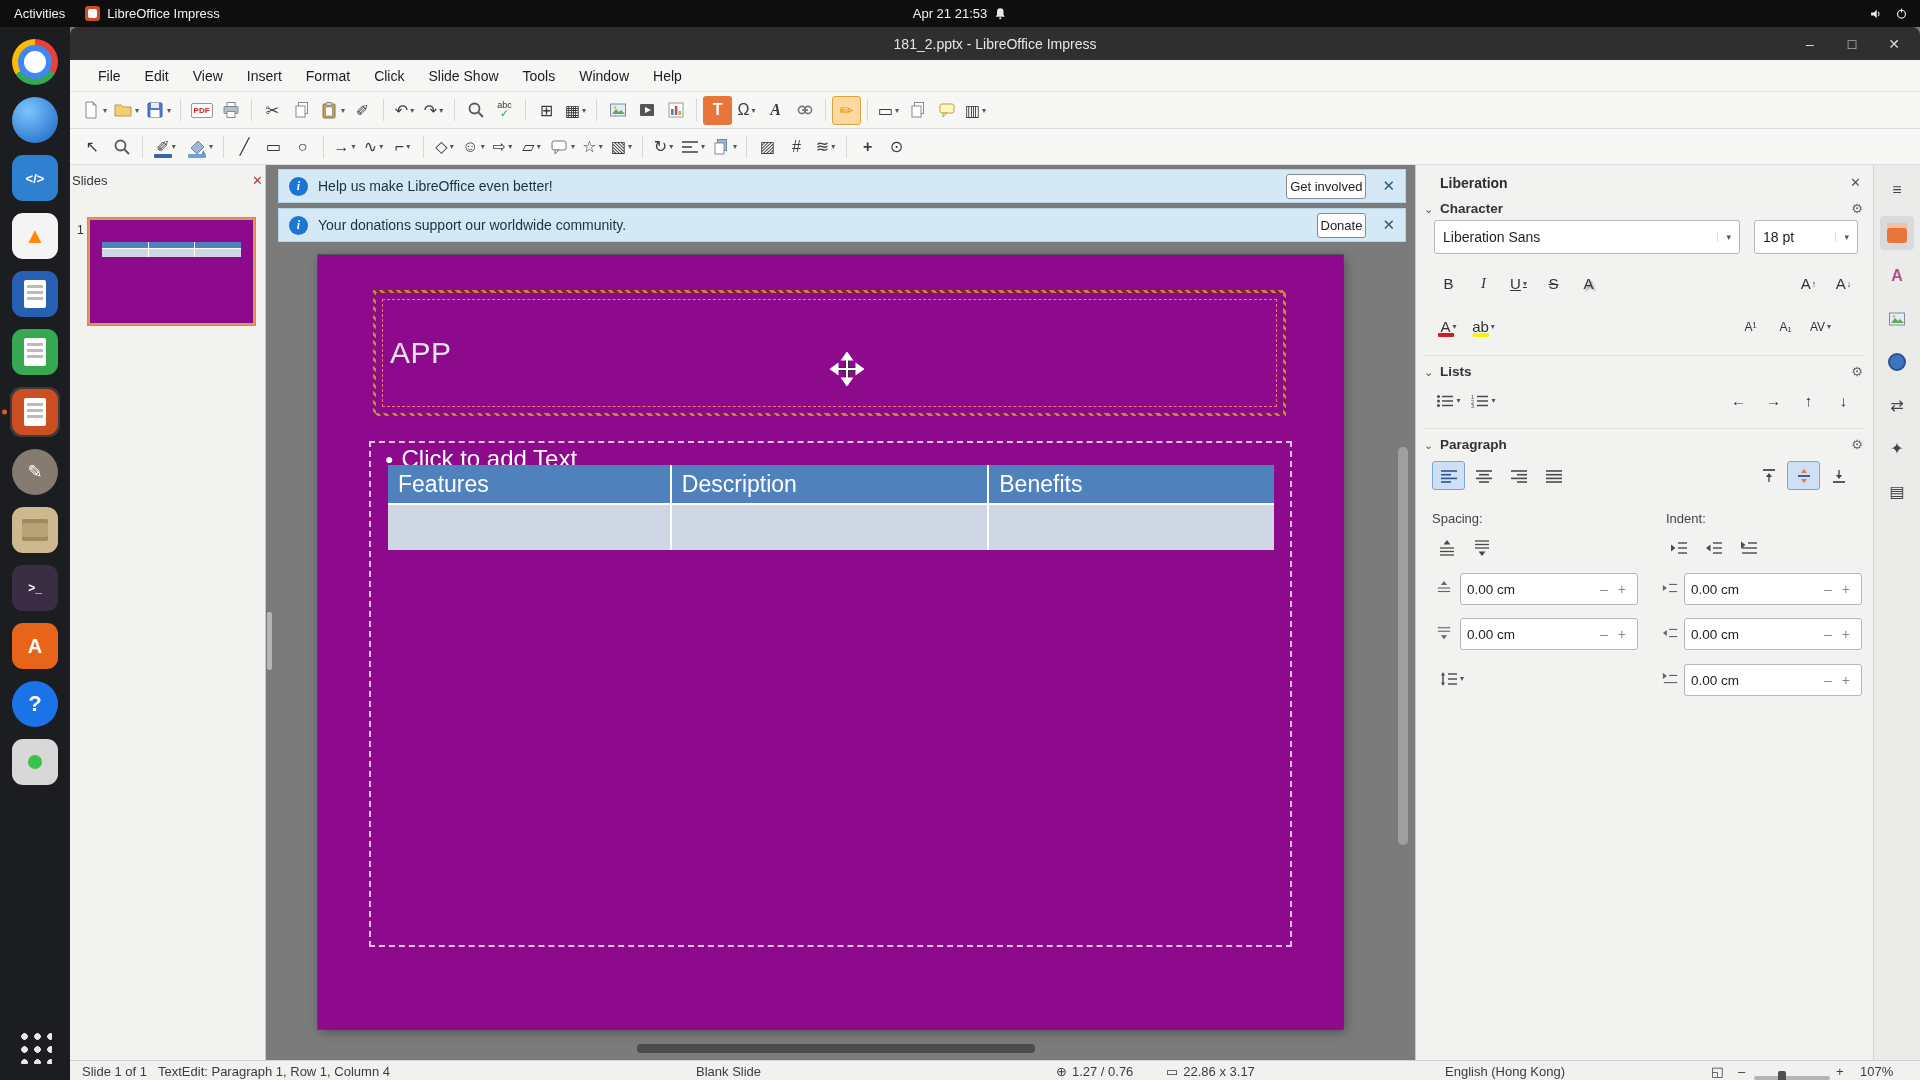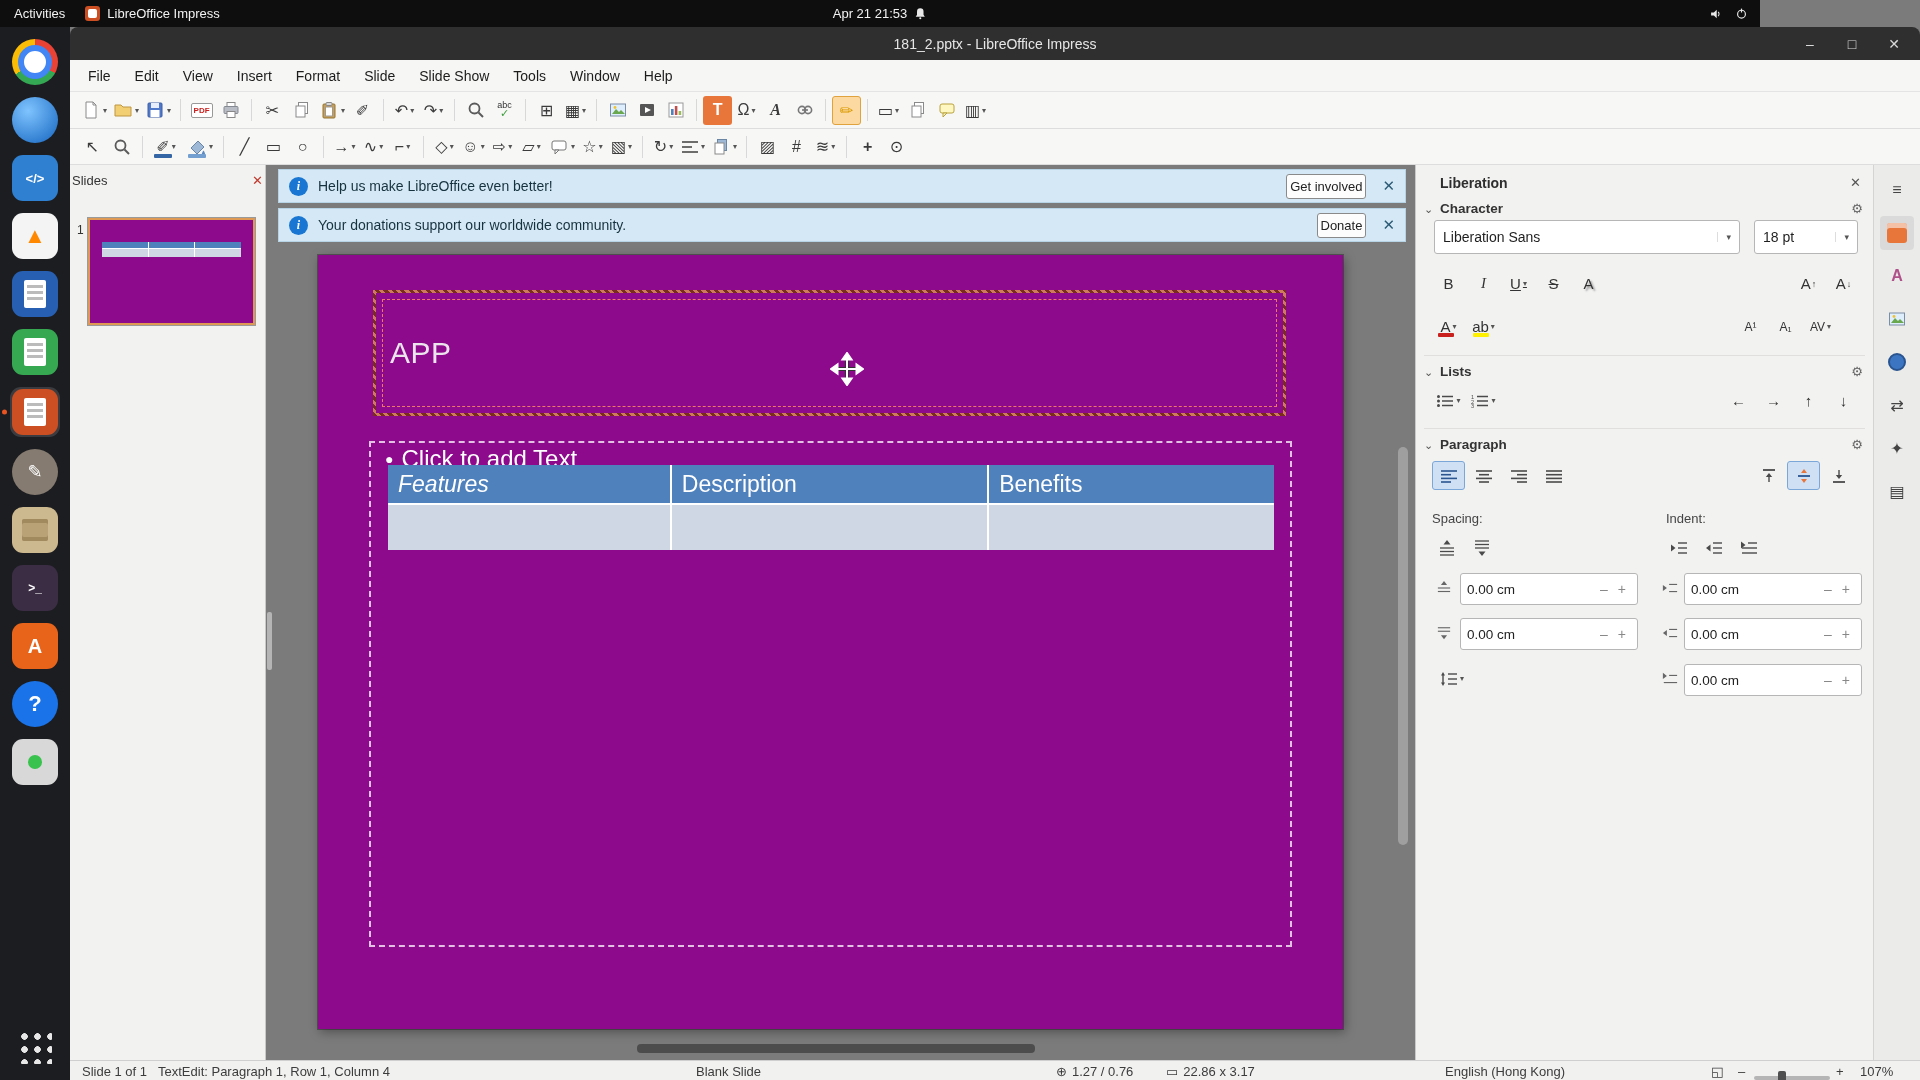--- a/index.html
+++ b/index.html
@@ -1,33 +1,33 @@
 <!DOCTYPE html>
 <html><head>
 <meta charset="utf-8">
 <style>
 *{margin:0;padding:0;box-sizing:border-box;}
 html,body{width:1920px;height:1080px;}
 body{font-family:"Liberation Sans","DejaVu Sans",sans-serif;background:#7b7b7b;position:relative;overflow:hidden;color:#222;font-size:14px;}
 
 
-#topbar{position:absolute;left:0;top:0;width:1760px;height:27px;background:#0e0e0e;color:#f2f2f2;display:flex;align-items:center;font-size:13px;z-index:60;}
+#topbar{position:absolute;left:0;top:0;width:1920px;height:27px;background:#0e0e0e;color:#f2f2f2;display:flex;align-items:center;font-size:13px;z-index:60;}
 .tb-left{display:flex;align-items:center;gap:20px;padding-left:14px;}
 .tb-app{display:flex;align-items:center;gap:7px;}
 .mini-impress{width:15px;height:15px;border-radius:3px;background:#cb4f22;display:inline-block;position:relative;}
 .mini-impress::after{content:"";position:absolute;left:3px;top:3px;right:3px;bottom:3px;background:#fff;border-radius:2px;}
 .tb-center{position:absolute;left:50%;transform:translateX(-50%);display:flex;align-items:center;gap:7px;}
 .tb-right{position:absolute;right:12px;display:flex;gap:12px;align-items:center;}
 
 
 #titlebar{position:absolute;left:70px;top:27px;width:1850px;height:33px;background:#2f2f2f;color:#e6e6e6;display:flex;align-items:center;justify-content:center;font-size:14px;border-radius:8px 8px 0 0;z-index:30;}
 .win-controls{position:absolute;right:16px;top:0;height:33px;display:flex;align-items:center;gap:22px;color:#d9d9d9;font-size:14px;}
 .win-btn{width:20px;height:20px;display:flex;align-items:center;justify-content:center;border-radius:50%;}
 
-#menubar{position:absolute;left:70px;top:60px;width:1850px;height:32px;background:#f6f6f4;display:flex;align-items:center;padding-left:6px;font-size:14px;color:#1c1c1c;border-bottom:1px solid #e4e4e4;z-index:30;}
+#menubar{position:absolute;left:70px;top:60px;width:1850px;height:32px;background:#f6f6f4;display:flex;align-items:center;padding-left:16px;font-size:14px;color:#1c1c1c;border-bottom:1px solid #e4e4e4;z-index:30;}
 .menu-item{padding:5px 12px;border-radius:3px;}
 
 .tbar{position:absolute;left:70px;width:1850px;background:#f7f7f6;border-bottom:1px solid #ddd;display:flex;align-items:center;padding:0 8px;z-index:30;}
 #toolbar1{top:92px;height:37px;}
 #toolbar2{top:129px;height:36px;}
 .tbtn{height:29px;min-width:29px;padding:0 3px;display:inline-flex;align-items:center;justify-content:center;border-radius:3px;font-size:16px;color:#3b3b3b;position:relative;}
 .tbtn.bold{font-weight:bold;}
 .dd{font-size:8px;margin-left:2px;color:#555;}
 .sep{width:1px;height:22px;background:#d8d8d8;margin:0 6px;flex:none;}
 .isvg{width:20px;height:20px;display:block;}
@@ -91,21 +91,21 @@
 #title-text{position:absolute;left:14px;top:50%;transform:translateY(-50%);font-size:30px;color:#ece4ec;letter-spacing:.5px;}
 #body-box{position:absolute;left:51px;top:186px;width:923px;height:506px;border:2px dashed rgba(255,255,255,.75);}
 #body-ph{position:absolute;left:14px;top:2px;display:flex;align-items:center;gap:8px;font-size:24px;color:#fff;}
 #body-ph .bul{font-size:14px;}
 #slide-table{position:absolute;left:70px;top:210px;width:886px;z-index:3;}
 .trow{display:flex;}
 .tcell{border-right:2px solid #fff;padding-left:10px;display:flex;align-items:center;}
 .tcell:last-child{border-right:none;}
 .thead .tcell{background:#4f81bd;color:#fff;font-size:23px;height:40px;border-bottom:2px solid #fff;}
 .tbody .tcell{background:#cfd7e5;height:45px;}
-.c1{width:295px;font-style:italic;}.c2{width:330px;}.c3{width:296px;}
+.c1{width:295px;}.c2{width:330px;}.c3{width:296px;}
 #move-cursor{position:absolute;left:512px;top:97px;z-index:5;}
 .vscroll{position:absolute;left:1132px;top:282px;width:10px;height:398px;background:#9f9f9f;border-radius:5px;z-index:11;}
 .hscroll{position:absolute;left:371px;top:879px;width:398px;height:9px;background:#4c4c4c;border-radius:4px;z-index:11;}
 .splitter{position:absolute;left:1px;top:447px;width:5px;height:58px;background:#b5b5b5;border-radius:2px;z-index:11;}
 
 
 #sidebar{position:absolute;left:1415px;top:165px;width:458px;height:895px;background:#f2f2f1;border-left:1px solid #c9c9c9;z-index:20;font-size:13px;color:#2e2e2e;}
 #sidebar .abs{position:absolute;}
 .sb-head{font-weight:bold;font-size:14px;}
 .sec-label{font-weight:bold;font-size:13.5px;color:#333;}
@@ -216,21 +216,21 @@
     <span class="win-btn">✕</span>
   </span>
 </div>
 
 <div id="menubar">
   <span class="menu-item">File</span>
   <span class="menu-item">Edit</span>
   <span class="menu-item">View</span>
   <span class="menu-item">Insert</span>
   <span class="menu-item">Format</span>
-  <span class="menu-item">Slide</span>
+  <span class="menu-item">Click</span>
   <span class="menu-item">Slide Show</span>
   <span class="menu-item">Tools</span>
   <span class="menu-item">Window</span>
   <span class="menu-item">Help</span>
 </div>
 
 <div id="toolbar1" class="tbar">
   <span class="tbtn">
       <svg class="isvg" viewBox="0 0 20 20">
         <path d="M5 2h7l3 3v13H5z" fill="#fff" stroke="#8a8a8a"></path>

